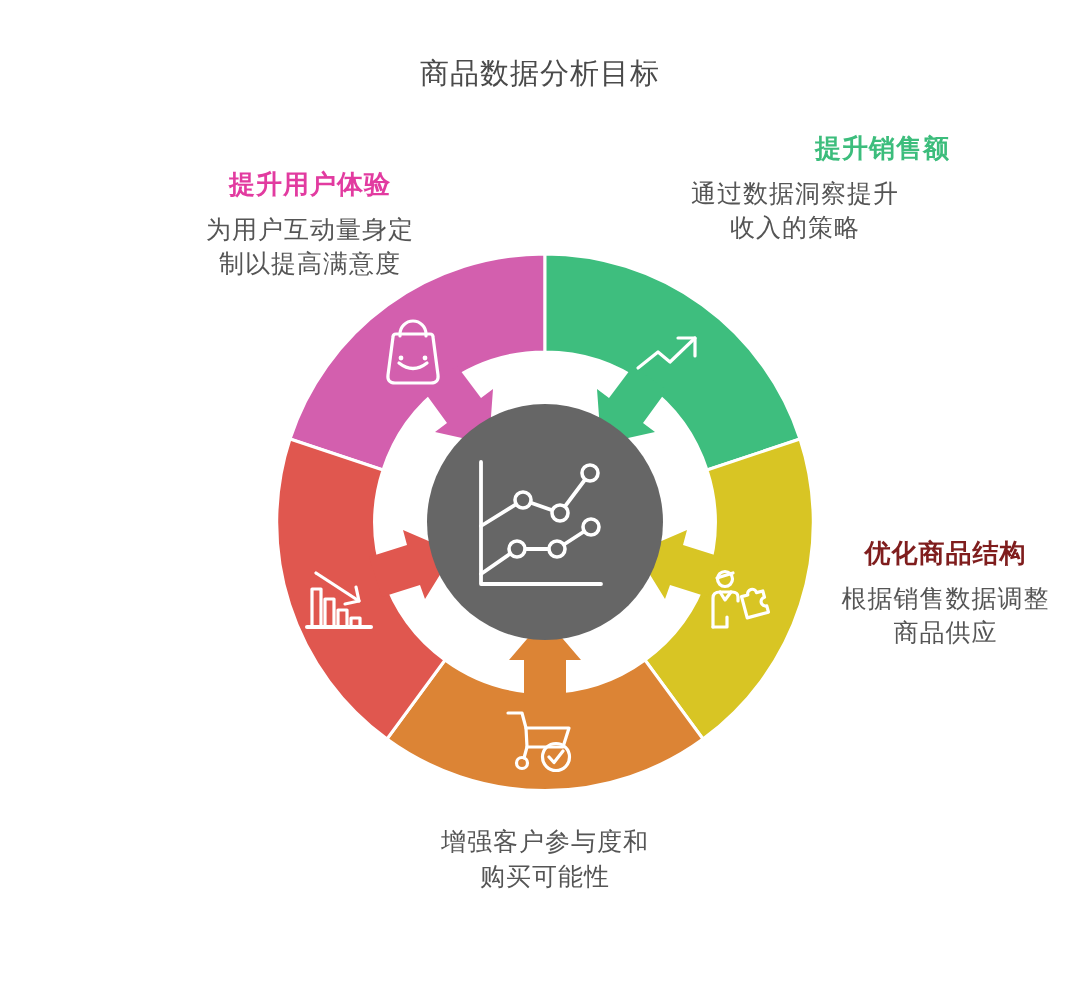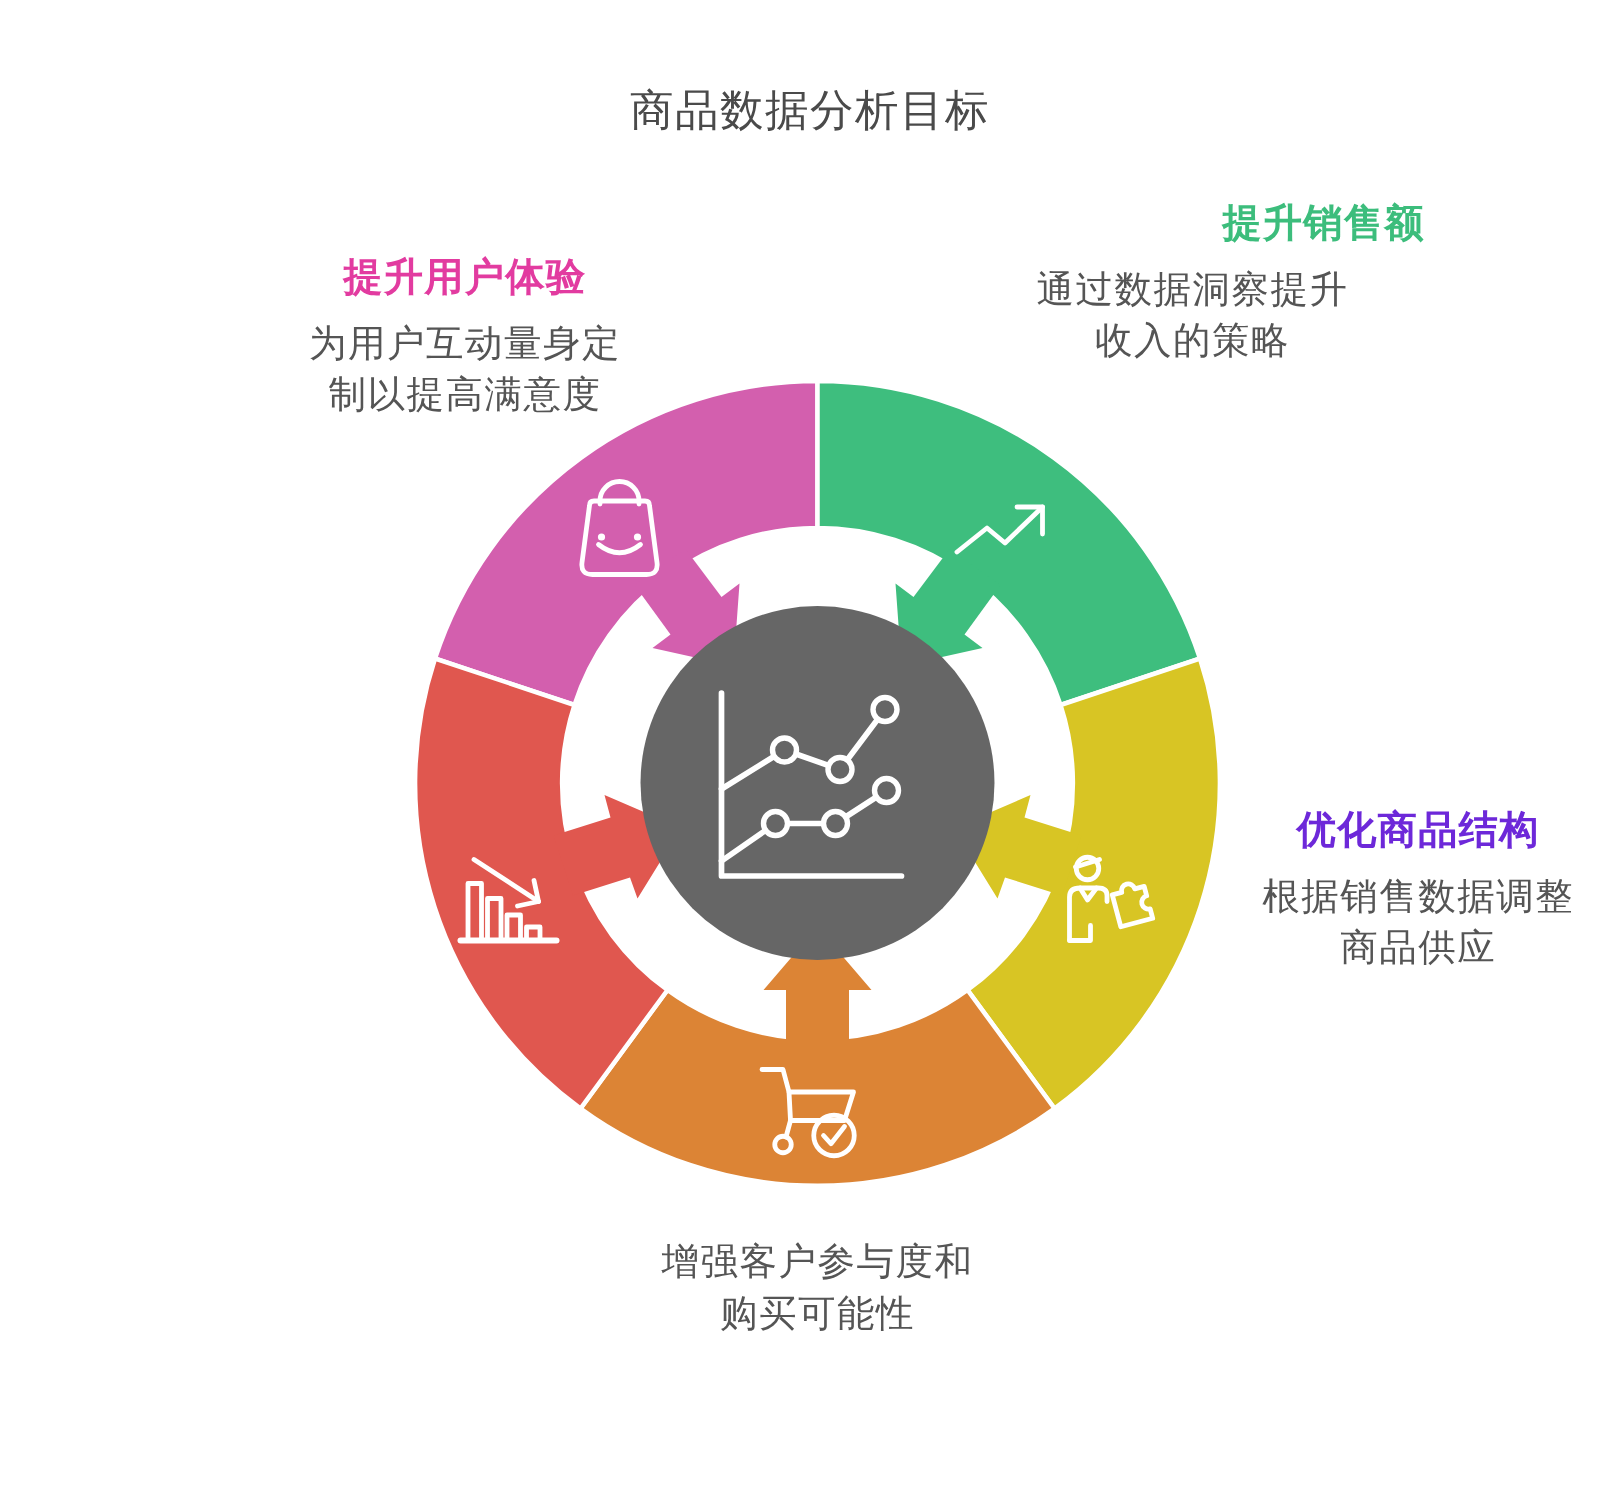--- a/index.html
+++ b/index.html
@@ -117,21 +117,21 @@
 制以提高满意度</div>
   </div>
 
   <div class="block blk-tr">
     <div class="hd" style="color: rgb(60, 189, 124); text-align: right;">提升销售额</div>
     <div class="bd">通过数据洞察提升
 收入的策略</div>
   </div>
 
   <div class="block blk-r">
-    <div class="hd" style="color: #6d28d9;">优化商品结构</div>
+    <div class="hd" style="color: #7f1d1d;">优化商品结构</div>
     <div class="bd">根据销售数据调整
 商品供应</div>
   </div>
 
   <div class="block blk-b">
     <div class="bd">增强客户参与度和
 购买可能性</div>
   </div>
 
 

